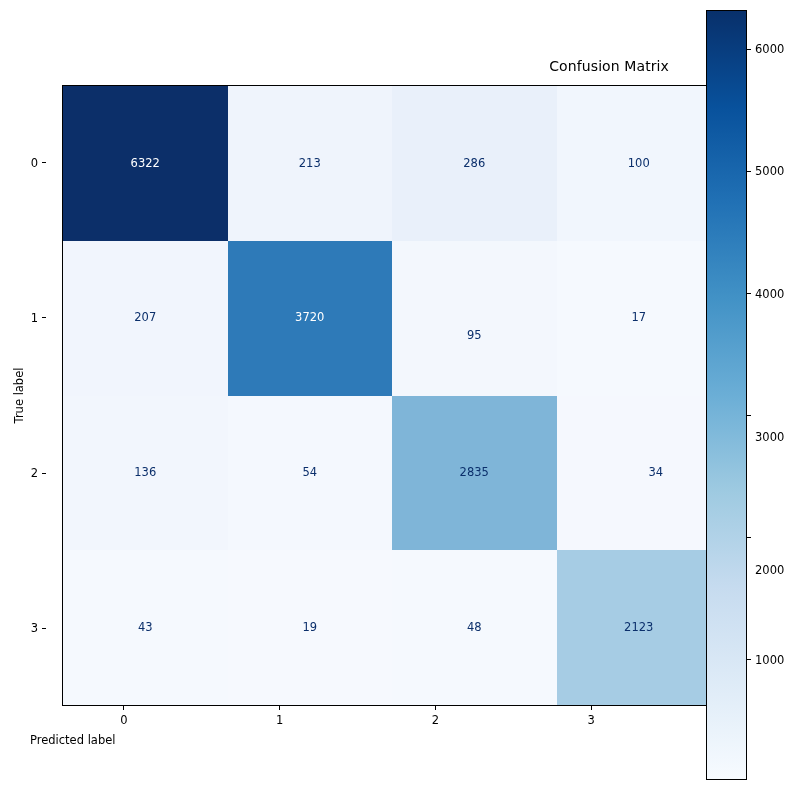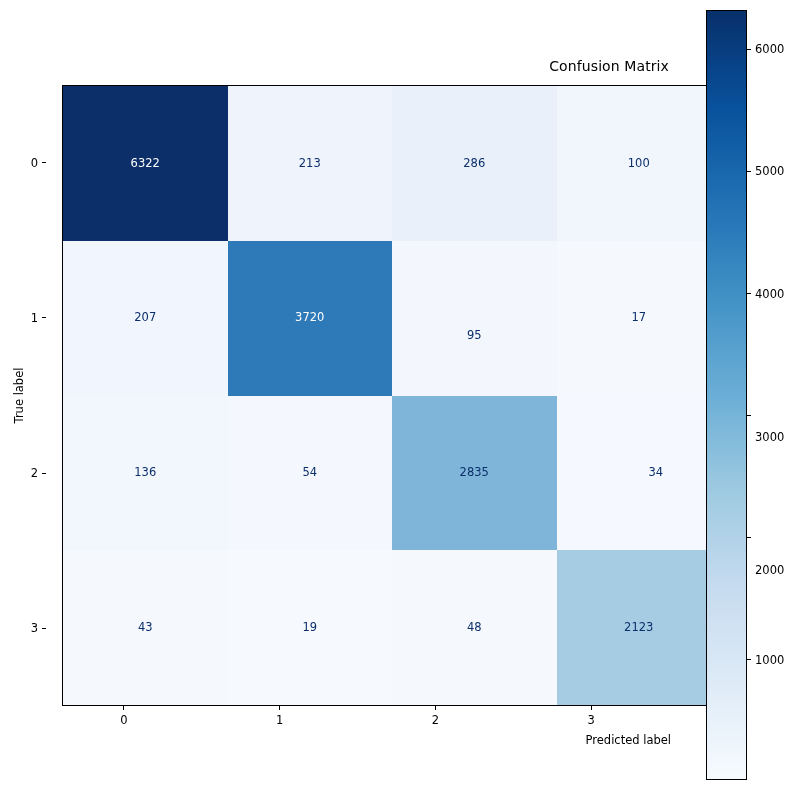--- a/index.html
+++ b/index.html
@@ -99,24 +99,24 @@
     position: absolute;
     left: 38px;
     font-size: 11.5px;
     color: #000000;
     transform: translate(-100%, -50%);
     white-space: nowrap;
   }
 
   #xlabel {
     position: absolute;
-    left: 48px;
+    left: 30px;
     top: 733px;
     width: 623px;
-    text-align: right;
+    text-align: left;
     font-size: 11.5px;
     color: #000000;
   }
   #ylabel {
     position: absolute;
     left: 0px;
     top: 85px;
     width: 621px;
     height: 18px;
     transform: rotate(-90deg);

